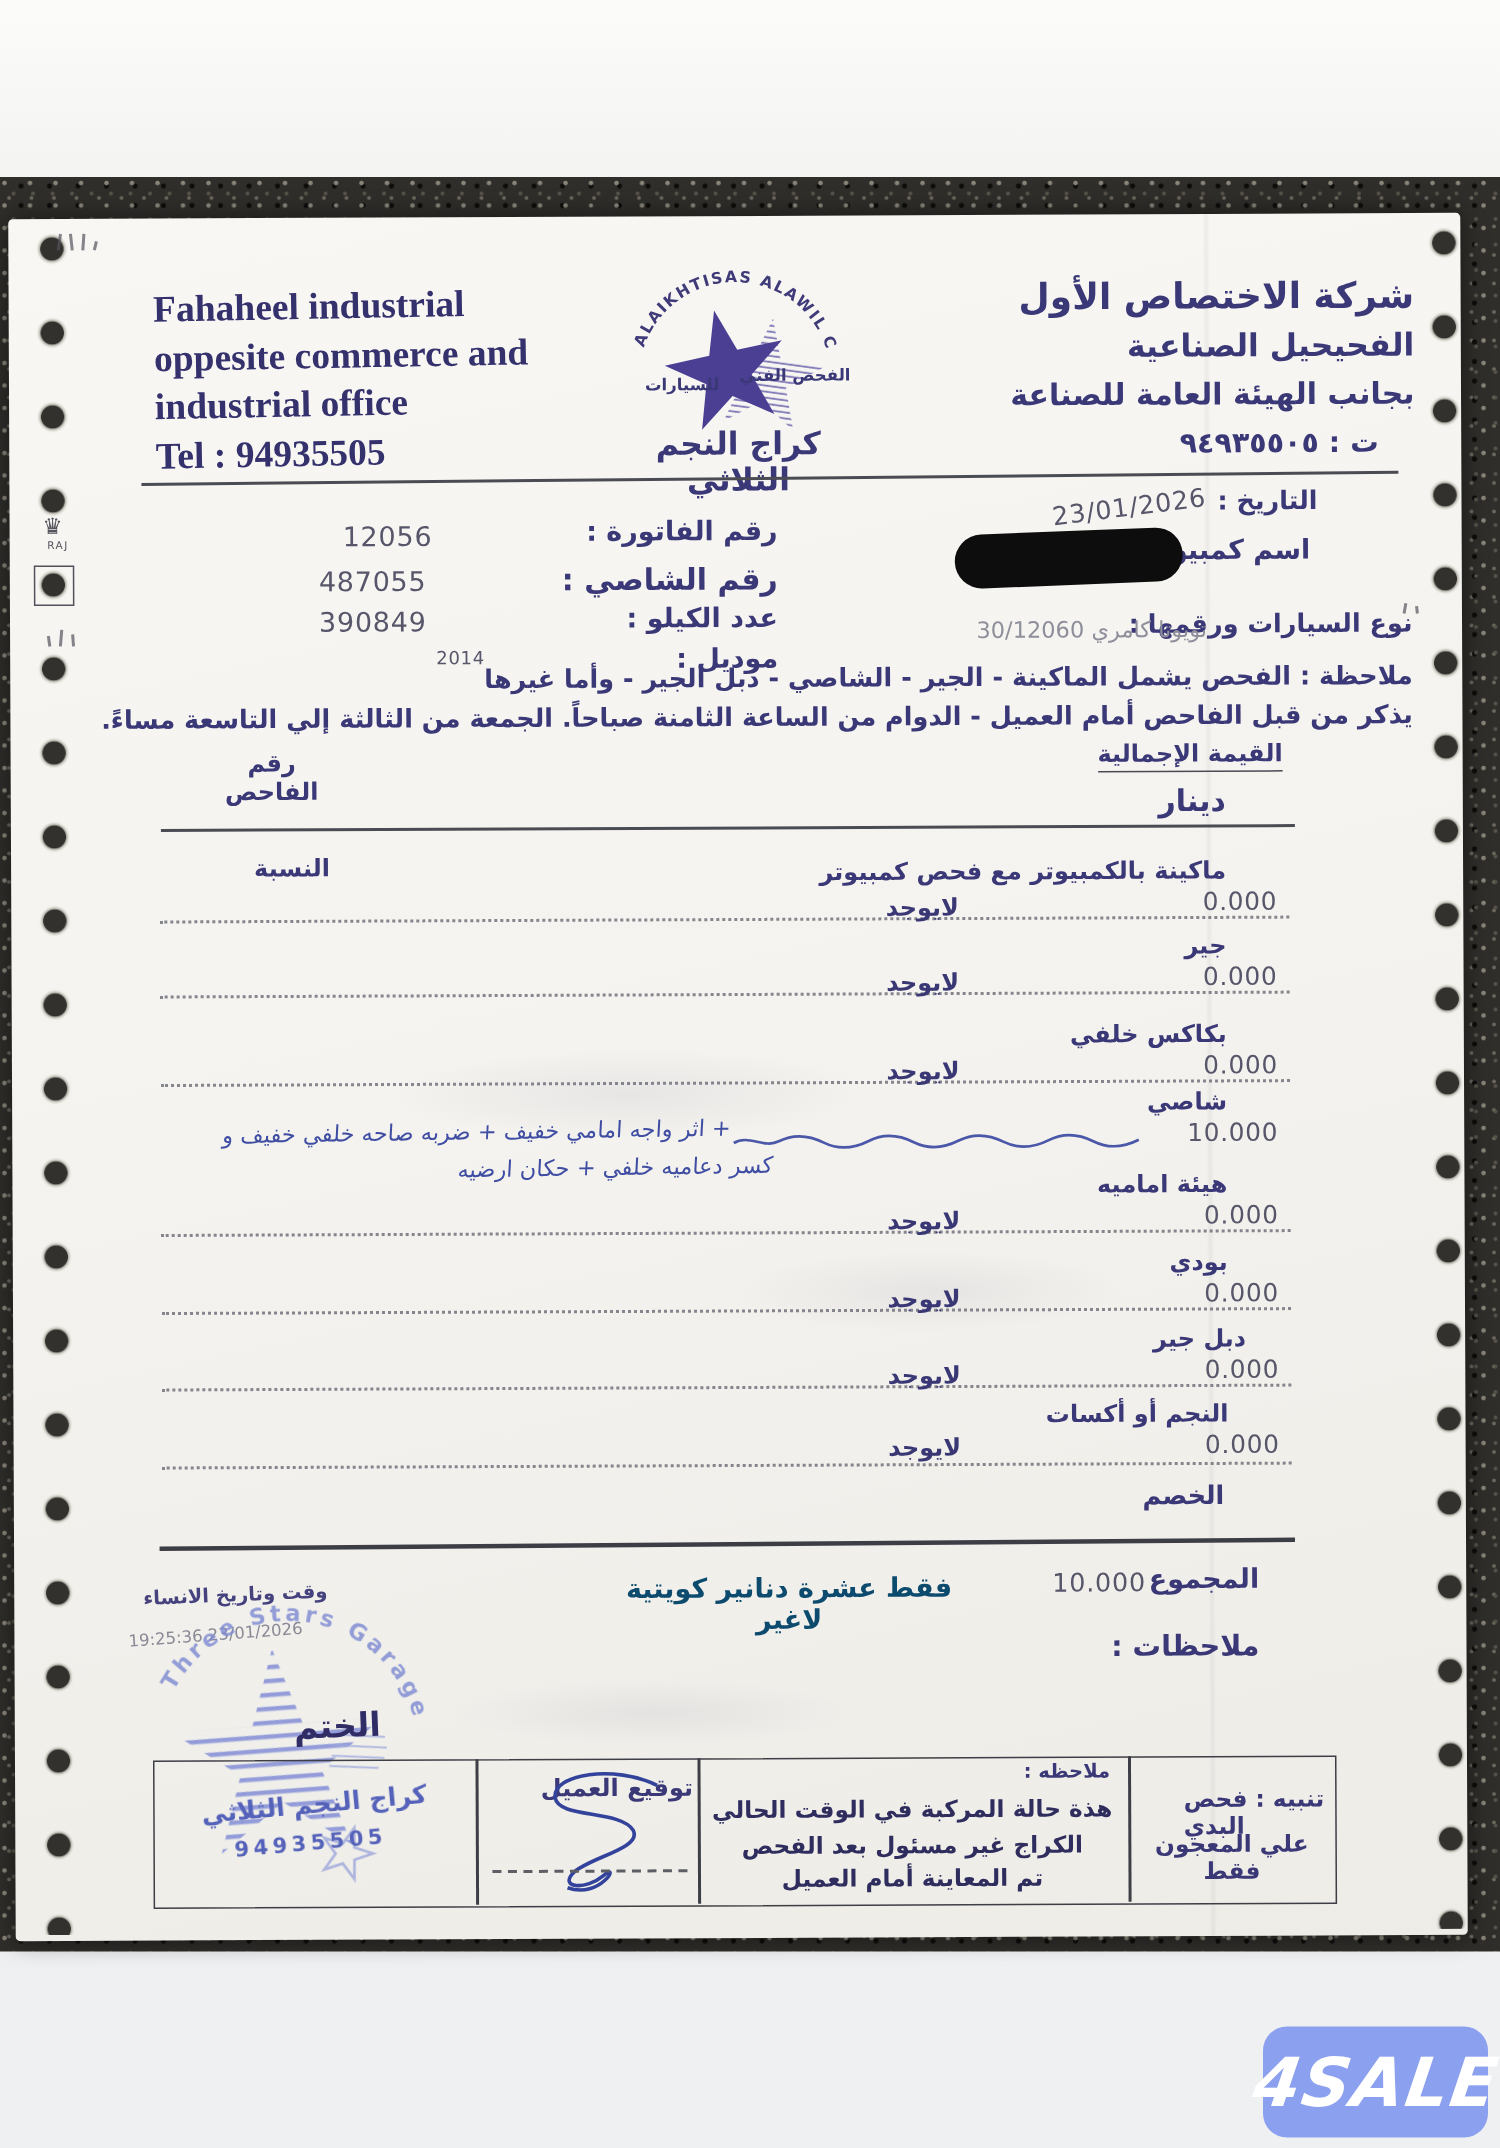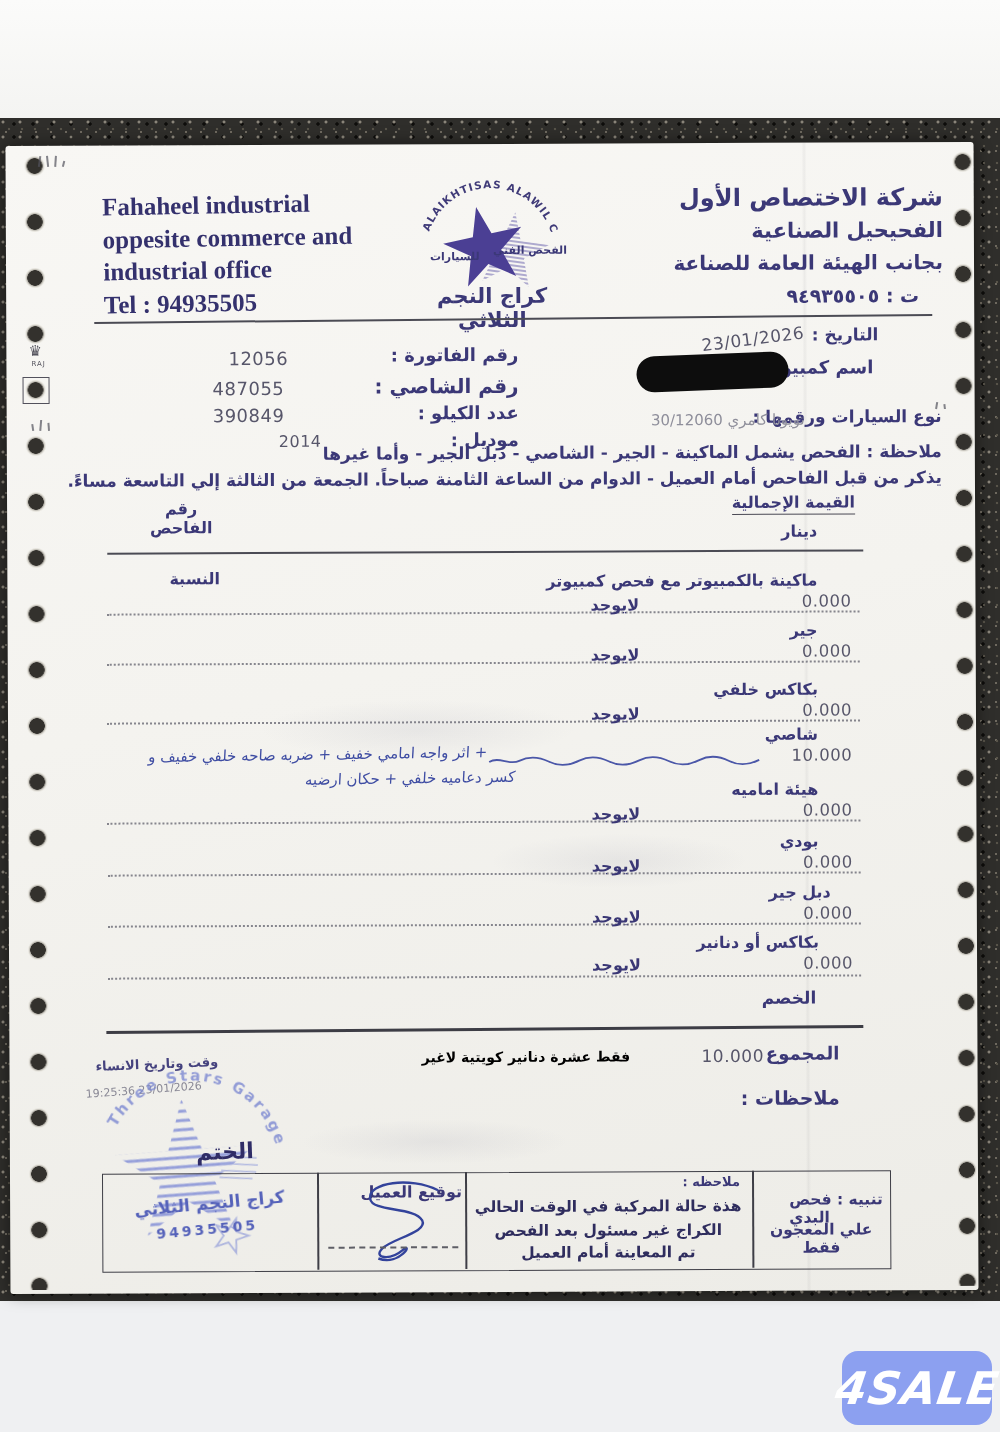--- a/index.html
+++ b/index.html
@@ -122,30 +122,30 @@
     <div class="abs ar" style="right:456px;top:200px;font-size:18px;">رقم الفاتورة :</div>
     <div class="abs num" style="left:222px;top:203px;font-size:18px;">12056</div>
 
     <div class="abs ar" style="right:456px;top:230px;font-size:20px;">رقم الشاصي :</div>
     <div class="abs num" style="left:206px;top:233px;font-size:18px;">487055</div>
 
     <div class="abs ar" style="right:456px;top:258px;font-size:18px;">عدد الكيلو :</div>
     <div class="abs num" style="left:206px;top:260px;font-size:18px;">390849</div>
 
     <div class="abs ar" style="right:456px;top:285px;font-size:18px;">موديل :</div>
-    <div class="abs num" style="left:272px;top:287px;font-size:16px;">2014</div>
+    <div class="abs num" style="left:284px;top:287px;font-size:12px;">2014</div>
 
     <div class="abs ar" style="right:33px;top:264px;font-size:17px;">نوع السيارات ورقمها :</div>
     <div class="abs" style="left:618px;top:268px;width:180px;direction:rtl;font-size:15px;color:#8f8f9b;">تويوتا كامري 30/12060</div>
 
     <div class="abs ar" style="right:33px;top:299px;font-size:17px;">ملاحظة : الفحص يشمل الماكينة - الجير - الشاصي - دبل الجير - وأما غيرها</div>
     <div class="abs ar" style="right:33px;top:325px;font-size:17px;">يذكر من قبل الفاحص أمام العميل - الدوام من الساعة الثامنة صباحاً. الجمعة من الثالثة إلي التاسعة مساءً.</div>
 
     <div class="abs ar" style="right:120px;top:350px;font-size:16px;border-bottom:1.5px solid #4a4954;padding-bottom:2px;">القيمة الإجمالية</div>
-    <div class="abs ar" style="right:158px;top:379px;font-size:16px;">دينار</div>
+    <div class="abs ar" style="right:158px;top:379px;font-size:20px;">دينار</div>
     <div class="abs ar" style="left:128px;top:354px;width:92px;text-align:center;font-size:16px;">
       <div>رقم</div>
       <div>الفاحص</div>
     </div>
     <div class="abs rule" style="left:100px;top:407px;width:756px;height:1.5px;"></div>
     <div class="abs ar" style="left:162px;top:424px;font-size:16px;">النسبة</div>
 
     <div class="abs" style="left:97px;top:428px;width:755px;height:48px;">
       <div class="abs ar rlabel" style="right:42px;top:0;">ماكينة بالكمبيوتر مع فحص كمبيوتر</div>
       <div class="abs num rvalue" style="right:8px;top:21px;">0.000</div>
@@ -186,31 +186,31 @@
       <div class="abs rdots" style="left:2px;right:0;top:40px;"></div>
       <div class="abs rres" style="left:486px;top:24px;">لايوجد</div>
     </div>
     <div class="abs" style="left:97px;top:740px;width:755px;height:48px;">
       <div class="abs ar rlabel" style="right:30px;top:0;">دبل جير</div>
       <div class="abs num rvalue" style="right:8px;top:21px;">0.000</div>
       <div class="abs rdots" style="left:2px;right:0;top:40px;"></div>
       <div class="abs rres" style="left:486px;top:24px;">لايوجد</div>
     </div>
     <div class="abs" style="left:97px;top:790px;width:755px;height:50px;">
-      <div class="abs ar rlabel" style="right:42px;top:0;">بكاكس أو دنانير</div>
+      <div class="abs ar rlabel" style="right:42px;top:0;">النجم أو أكسات</div>
       <div class="abs num rvalue" style="right:8px;top:21px;">0.000</div>
       <div class="abs rdots" style="left:2px;right:0;top:42px;"></div>
       <div class="abs rres" style="left:486px;top:22px;">لايوجد</div>
     </div>
 
     <div class="abs ar" style="right:161px;top:845px;font-size:17px;">الخصم</div>
     <div class="abs" style="left:97px;top:884px;width:757px;height:3px;background:#3d3d45;transform:rotate(-0.2deg);"></div>
     <div class="abs ar" style="right:138px;top:900px;font-size:18px;">المجموع</div>
     <div class="abs num" style="left:692px;top:903px;font-size:17px;">10.000</div>
-    <div class="abs ar" style="left:404px;top:905px;width:225px;text-align:center;font-size:14px;color:#000000;">فقط عشرة دنانير كويتية لاغير</div>
+    <div class="abs ar" style="left:404px;top:905px;width:225px;text-align:center;font-size:18px;color:#0c4a6e;">فقط عشرة دنانير كويتية لاغير</div>
     <div class="abs ar" style="right:138px;top:944px;font-size:19px;">ملاحظات :</div>
 
     <div class="abs ar" style="left:86px;top:911px;font-size:13px;transform:rotate(-2deg);color:#45427e;font-weight:bold;">وقت وتاريخ الانساء</div>
     <div class="abs" style="left:76px;top:938px;font-size:11px;color:#8a8996;transform:rotate(-4deg);">19:25:36 23/01/2026</div>
 
     <svg class="abs" style="left:78px;top:916px;opacity:.82;filter:blur(.3px);transform:rotate(6deg);" width="205" height="200" viewBox="0 0 205 200">
       <defs>
         <path id="stampArc" d="M24.2,75.6 A86,86 0 0 1 189.7,90.1" fill="none"></path>
         <pattern id="sstripe" width="5" height="5" patternUnits="userSpaceOnUse">
           <line x1="0" y1="1.5" x2="5" y2="1.5" stroke="#7f8bd6" stroke-width="1.6"></line>

